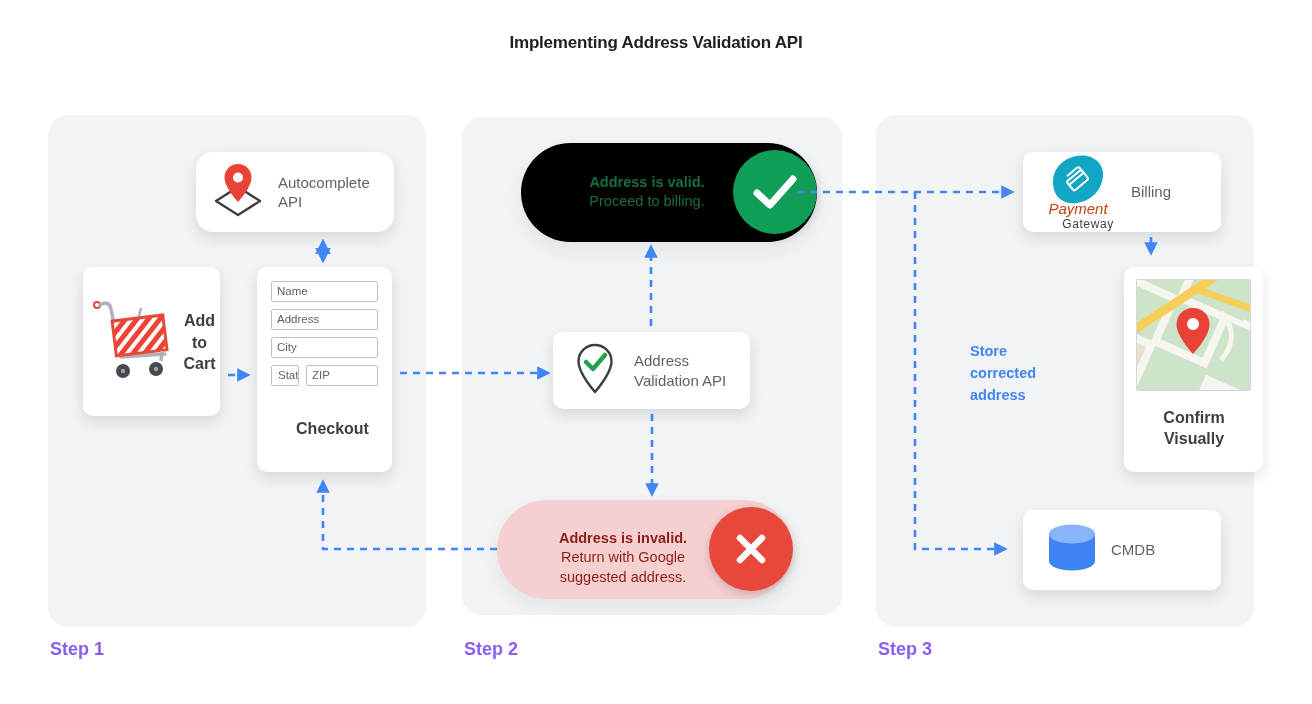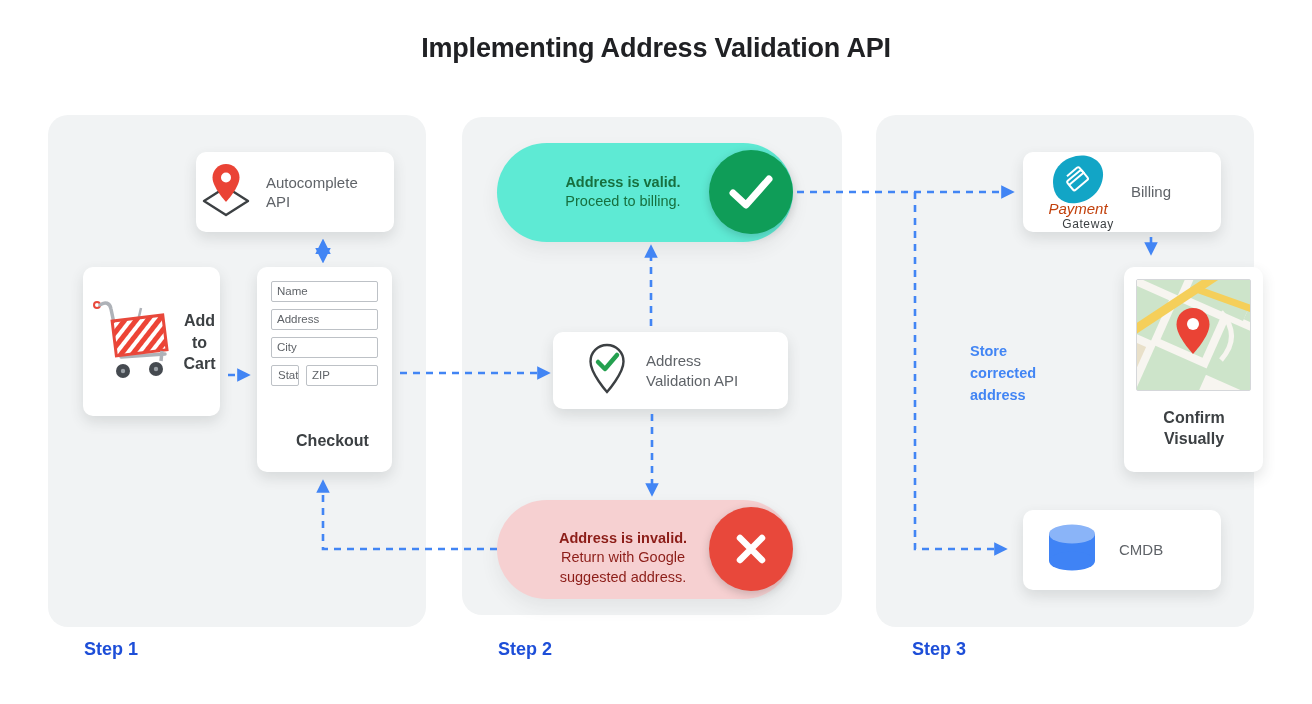--- a/index.html
+++ b/index.html
@@ -3,63 +3,63 @@
 <meta charset="utf-8">
 <style>
   * { margin:0; padding:0; box-sizing:border-box; }
   html,body { background:#fff; }
   #canvas {
     position:relative; width:1312px; height:704px; background:#ffffff;
     font-family:"Liberation Sans", sans-serif; overflow:hidden;
   }
   #title {
     position:absolute; top:33px; left:0; width:100%; text-align:center;
-    font-size:27px; font-weight:bold; color:#202124; letter-spacing:-0.2px;
+    font-size:17px; font-weight:bold; color:#202124; letter-spacing:-0.2px;
   }
   .panel { position:absolute; background:#f1f3f4; border-radius:20px; z-index:0; }
   #panel1 { left:48px;  top:115px; width:378px; height:512px; }
   #panel2 { left:462px; top:117px; width:380px; height:498px; }
   #panel3 { left:876px; top:115px; width:378px; height:512px; }
-  .step-label { position:absolute; font-size:18px; font-weight:bold; color:#1d4ed8;margin-left:34px; }
+  .step-label { position:absolute; font-size:18px; font-weight:bold; color:#8b5cf6; }
   #step1-label { left:50px;  top:639px; }
   #step2-label { left:464px; top:639px; }
   #step3-label { left:878px; top:639px; }
 
   #connectors { position:absolute; left:0; top:0; z-index:3; pointer-events:none; }
 
   .card {
     position:absolute; background:#ffffff; border-radius:10px; z-index:2;
     box-shadow:0 6px 14px rgba(60,64,67,.14);
   }
   .card-label { color:#5f6368; font-size:15px; line-height:1.3; }
   .big-label  { color:#3c4043; font-weight:bold; font-size:16px; text-align:center; line-height:1.35; }
 
   #autocomplete-card { left:196px; top:152px; width:198px; height:80px;
-    display:flex; align-items:center; padding-left:3px; gap:13px; }
-  #validation-card { left:553px; top:332px; width:235px; height:77px;
-    display:flex; align-items:center; padding-left:28px; gap:13px; }
+    display:flex; align-items:center; padding-left:15px; gap:13px;border-radius:17px; }
+  #validation-card { left:553px; top:332px; width:197px; height:77px;
+    display:flex; align-items:center; padding-left:16px; gap:13px; }
 
   #cart-card { left:83px; top:267px; width:137px; height:149px;
     display:flex; flex-direction:row; align-items:center;
     justify-content:space-between; padding:28px 0 26px; }
 
   #checkout-card { left:257px; top:267px; width:135px; height:205px; padding:14px; }
   .field {
     border:1.5px solid #bdc1c6; border-radius:2px; height:21px; line-height:18px;
     font-size:11.5px; color:#5f6368; padding-left:5px; background:#fff;
     margin-bottom:7px; overflow:hidden; white-space:nowrap;
   }
   .field-row { display:flex; gap:7px; }
   .field-row .field { margin-bottom:0; }
   #field-state { width:28px;padding-left:6px; } #field-zip { flex:1; }
-  #checkout-label { position:absolute; bottom:20px; left:0; right:0;padding-left:16px; }
+  #checkout-label { position:absolute; bottom:32px; left:0; right:0;padding-left:16px; }
 
   .pill { position:absolute; width:296px; height:99px; border-radius:50px; z-index:2;
     box-shadow:0 8px 18px rgba(60,64,67,.08); }
-  #valid-pill   { left:497px; top:143px; background:#5eead4; }
+  #valid-pill   { left:521px; top:143px; background:#000000; }
   #invalid-pill { left:497px; top:500px; background:#f6d0d1; }
   .pill-text { position:absolute; left:38px; top:50%; transform:translateY(-50%);
     width:176px; text-align:center; font-size:14.5px; line-height:1.35; }
   #valid-pill .pill-text   { color:#17703f; }
   #invalid-pill .pill-text { color:#8c1d18;margin-top:8px; }
   .pill-headline { font-weight:bold; }
   .status-circle { position:absolute; right:0; top:7px; width:84px; height:84px;
     border-radius:50%; display:flex; align-items:center; justify-content:center;
     box-shadow:0 3px 10px rgba(0,0,0,.18); }
   #valid-circle   { background:#0f9d58; }
@@ -71,21 +71,21 @@
   .pg-title { font-size:15px; font-weight:normal; font-style:italic; color:#c2410c;
     line-height:1; margin-top:-7px; }
   .pg-sub { font-size:12px; color:#3c4043; letter-spacing:.6px; margin-left:20px; margin-top:1px; }
 
   #confirm-card { left:1124px; top:267px; width:139px; height:205px;
     display:flex; flex-direction:column; align-items:center; padding-top:12px; }
   #confirm-map { border:1px solid #d5d7da; border-radius:2px; }
   #confirm-label { position:absolute; bottom:22px; left:0; right:0; }
 
   #cmdb-card { left:1023px; top:510px; width:198px; height:80px;
-    display:flex; align-items:center; padding-left:22px; gap:20px; }
+    display:flex; align-items:center; padding-left:22px; gap:12px; }
 
   #store-note { position:absolute; left:932px; top:341px; width:92px; z-index:2;
     font-size:14.5px; font-weight:bold; color:#4285f4; line-height:1.5;margin-left:38px; }
 </style>
 </head>
 <body>
 
 <div id="canvas">
 
   <div id="title">Implementing Address Validation API</div>

